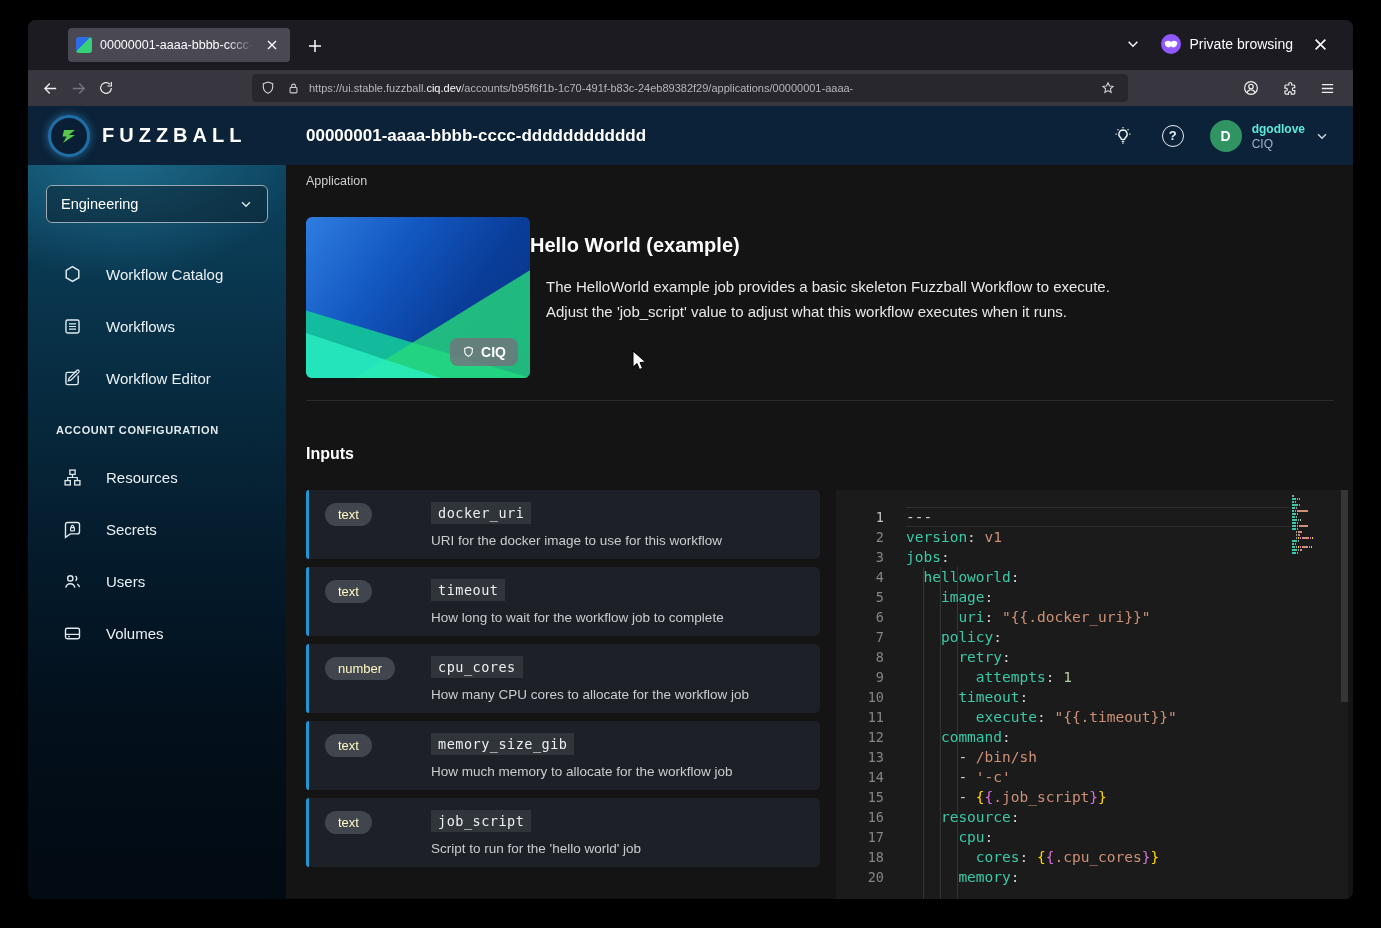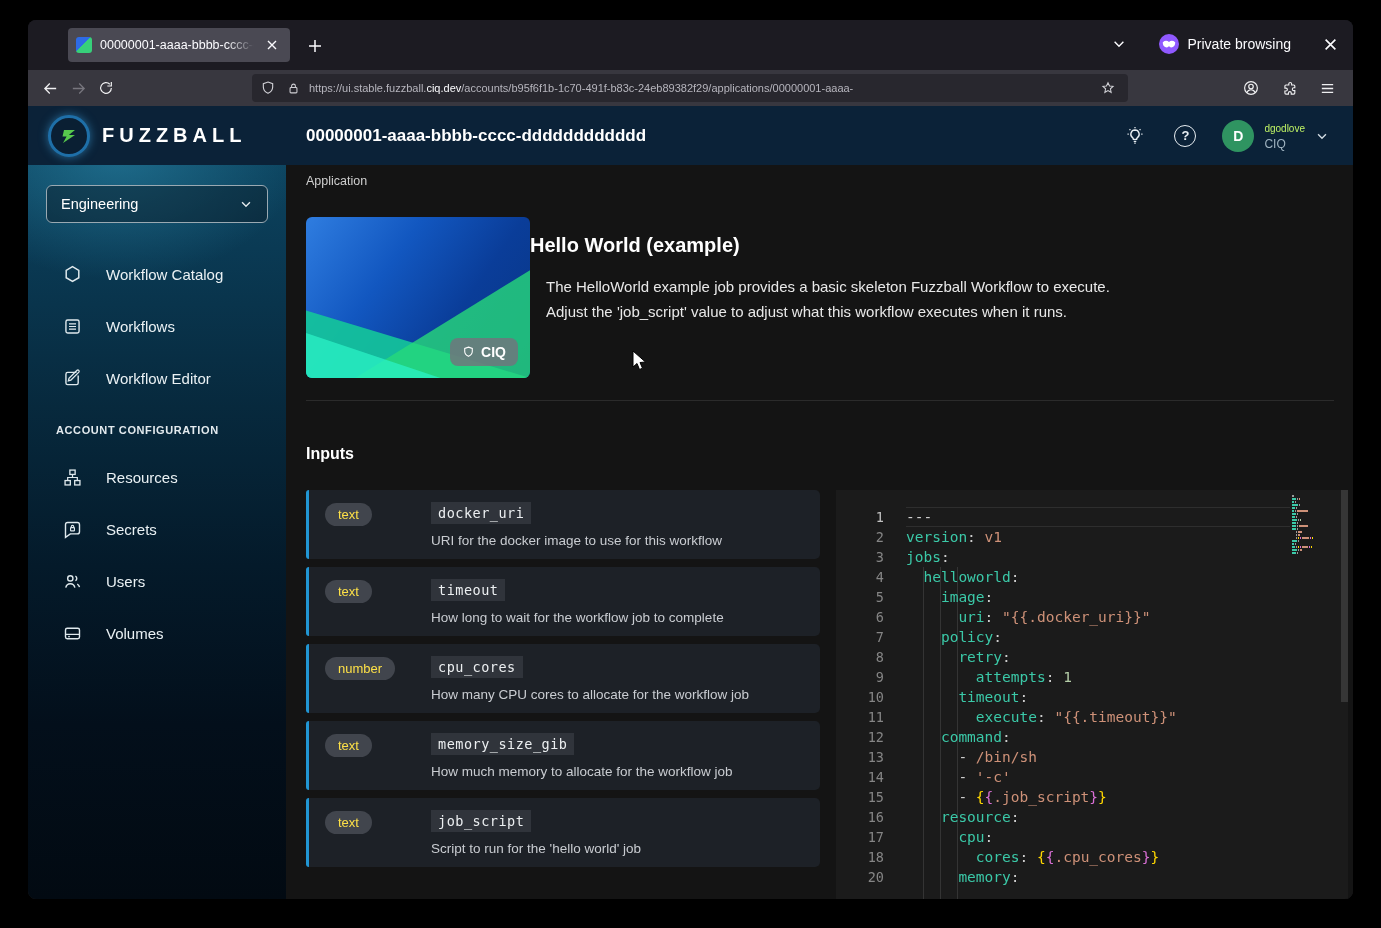--- a/index.html
+++ b/index.html
@@ -21,21 +21,21 @@
     border-radius:4px;display:flex;align-items:center;padding:0 8px;cursor:default;}
   .favicon{width:16px;height:16px;border-radius:3px;flex:0 0 16px;
     background:linear-gradient(135deg,#2e6be6 0 46%,#37d07a 46% 100%);}
   .tab-title{color:#fbfbfe;font-size:12.5px;margin-left:8px;white-space:nowrap;overflow:hidden;
     flex:1;-webkit-mask-image:linear-gradient(to right,#000 78%,transparent 95%);
     mask-image:linear-gradient(to right,#000 78%,transparent 95%);}
   .iconbtn{display:flex;align-items:center;justify-content:center;background:none;border:none;
     color:#fbfbfe;cursor:pointer;}
   .tab-close{width:20px;height:20px;border-radius:3px;}
   .newtab{position:absolute;left:274px;top:13px;width:26px;height:26px;border-radius:4px;}
-  .titlebar-right{position:absolute;right:10px;top:0;height:48px;display:flex;align-items:center;gap:26px;}
+  .titlebar-right{position:absolute;right:20px;top:0;height:48px;display:flex;align-items:center;gap:14px;}
   .private-badge{display:flex;align-items:center;gap:8px;color:#fbfbfe;font-size:14px;}
   svg{display:block;}
 
   
   .toolbar{position:absolute;left:0;top:50px;width:100%;height:36px;background:var(--toolbar);
     display:flex;align-items:center;}
   .navbtn{width:28px;height:28px;border-radius:4px;color:#efeff1;}
   .navbtn.disabled{color:#77767e;}
   .back{margin-left:8px}
   .urlbar{position:absolute;left:224px;top:4px;width:876px;height:28px;background:var(--urlbar);
@@ -70,21 +70,21 @@
 
   .app-header{position:absolute;left:258px;top:0;width:1067px;height:59px;background:var(--navy);
     display:flex;align-items:center;}
   .app-title{color:#fff;font-size:17px;font-weight:600;margin-left:20px;flex:1;}
   .header-actions{display:flex;align-items:center;gap:26px;margin-right:24px;color:#e8eef2;}
   .help-circle{width:22px;height:22px;border-radius:50%;border:1.8px solid #e8eef2;display:flex;
     align-items:center;justify-content:center;font-size:13px;font-weight:700;cursor:pointer;color:#e8eef2;background:none;}
   .userbox{display:flex;align-items:center;gap:10px;cursor:pointer;}
   .avatar{width:32px;height:32px;border-radius:50%;background:var(--avatar);color:#fff;font-size:14px;
     font-weight:600;display:flex;align-items:center;justify-content:center;}
-  .uname{color:#bef264;font-size:10px;font-weight:400;line-height:16px;}
+  .uname{color:#5eead4;font-size:12px;font-weight:700;line-height:16px;}
   .uorg{color:#9fb3c0;font-size:12px;line-height:14px;}
 
   
   .content{position:absolute;left:258px;top:59px;width:1067px;height:734px;background:var(--content);text-decoration:underline;}
   .crumb{position:absolute;left:20px;top:9px;color:#cfcfcf;font-size:12.5px;}
   .hero{position:absolute;left:20px;top:52px;width:224px;height:161px;border-radius:6px;overflow:hidden;
     background:linear-gradient(125deg,#2f7de0 0%,#1257c0 35%,#0a3d99 65%,#083585 100%);}
   .hero .tri{position:absolute;inset:0;}
   .t1{background:#14c79a;opacity:.9;clip-path:polygon(0 58%,100% 100%,0 100%);}
   .t2{background:#27d97b;opacity:.8;clip-path:polygon(100% 33%,100% 100%,22% 100%);}
@@ -93,21 +93,21 @@
     border-radius:8px;height:28px;display:flex;align-items:center;gap:6px;padding:0 12px;
     font-size:14px;font-weight:600;}
   .h1{position:absolute;left:244px;top:69px;color:#fff;font-size:20px;font-weight:700;}
   .para{position:absolute;left:260px;top:110px;color:#e8e8e8;font-size:15px;line-height:24.5px;}
   .divider{position:absolute;left:20px;top:235px;width:1028px;height:1px;background:#2b2b2b;}
   .inputs-h{position:absolute;left:20px;top:280px;color:#fff;font-size:16px;font-weight:700;}
 
   .cards{position:absolute;left:20px;top:325px;width:514px;}
   .card{position:relative;width:514px;height:69px;background:var(--card);border-left:3px solid var(--accent);
     border-radius:3px 5px 5px 3px;margin-bottom:8px;}
-  .pill{position:absolute;left:16px;top:13px;background:#41454d;color:#fde047;font-size:13px;
+  .pill{position:absolute;left:16px;top:13px;background:#41454d;color:#fef9c3;font-size:13px;
     border-radius:13px;padding:4px 13px;}
   .chip{position:absolute;left:122px;top:12px;background:#30343b;color:#eceff1;
     font-family:"DejaVu Sans Mono",monospace;font-size:13.5px;padding:3px 7px;letter-spacing:.5px;}
   .cdesc{position:absolute;left:122px;top:43px;color:#c9ccd1;font-size:13.5px;}
 
   
   .editor{position:absolute;left:550px;top:325px;width:512px;height:409px;background:var(--editor);
     overflow:hidden;cursor:text;}
   .codewrap{position:absolute;left:0;top:17px;width:100%;}
   .crow{display:flex;height:20px;line-height:20px;font-family:"DejaVu Sans Mono",monospace;font-size:14.5px;}

